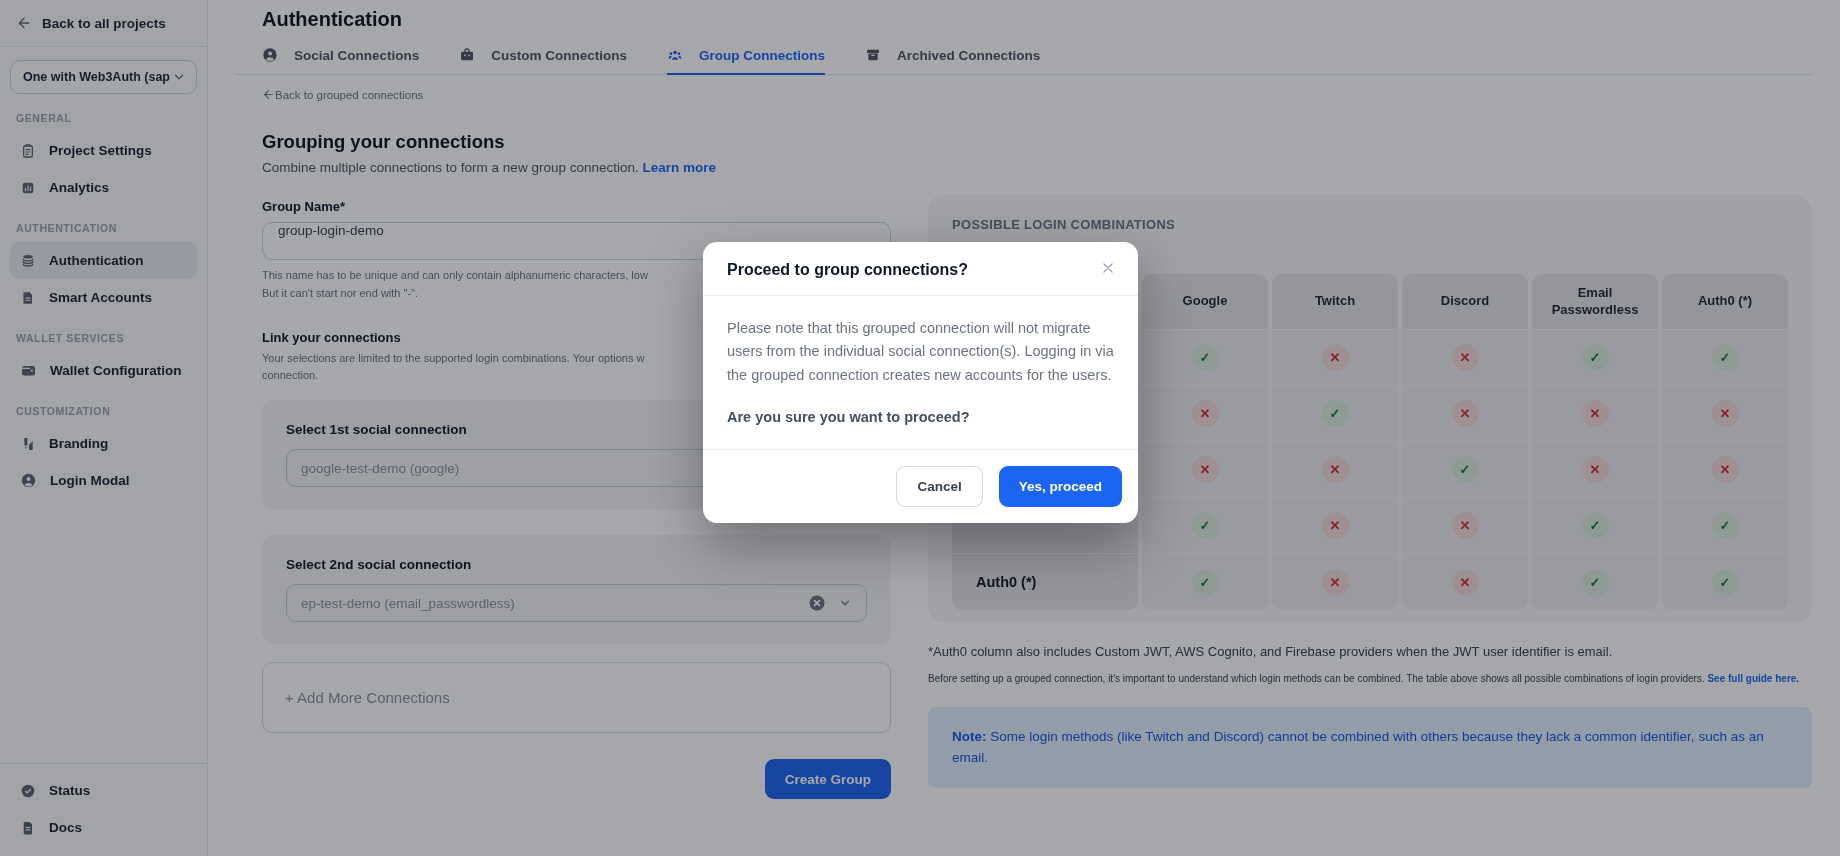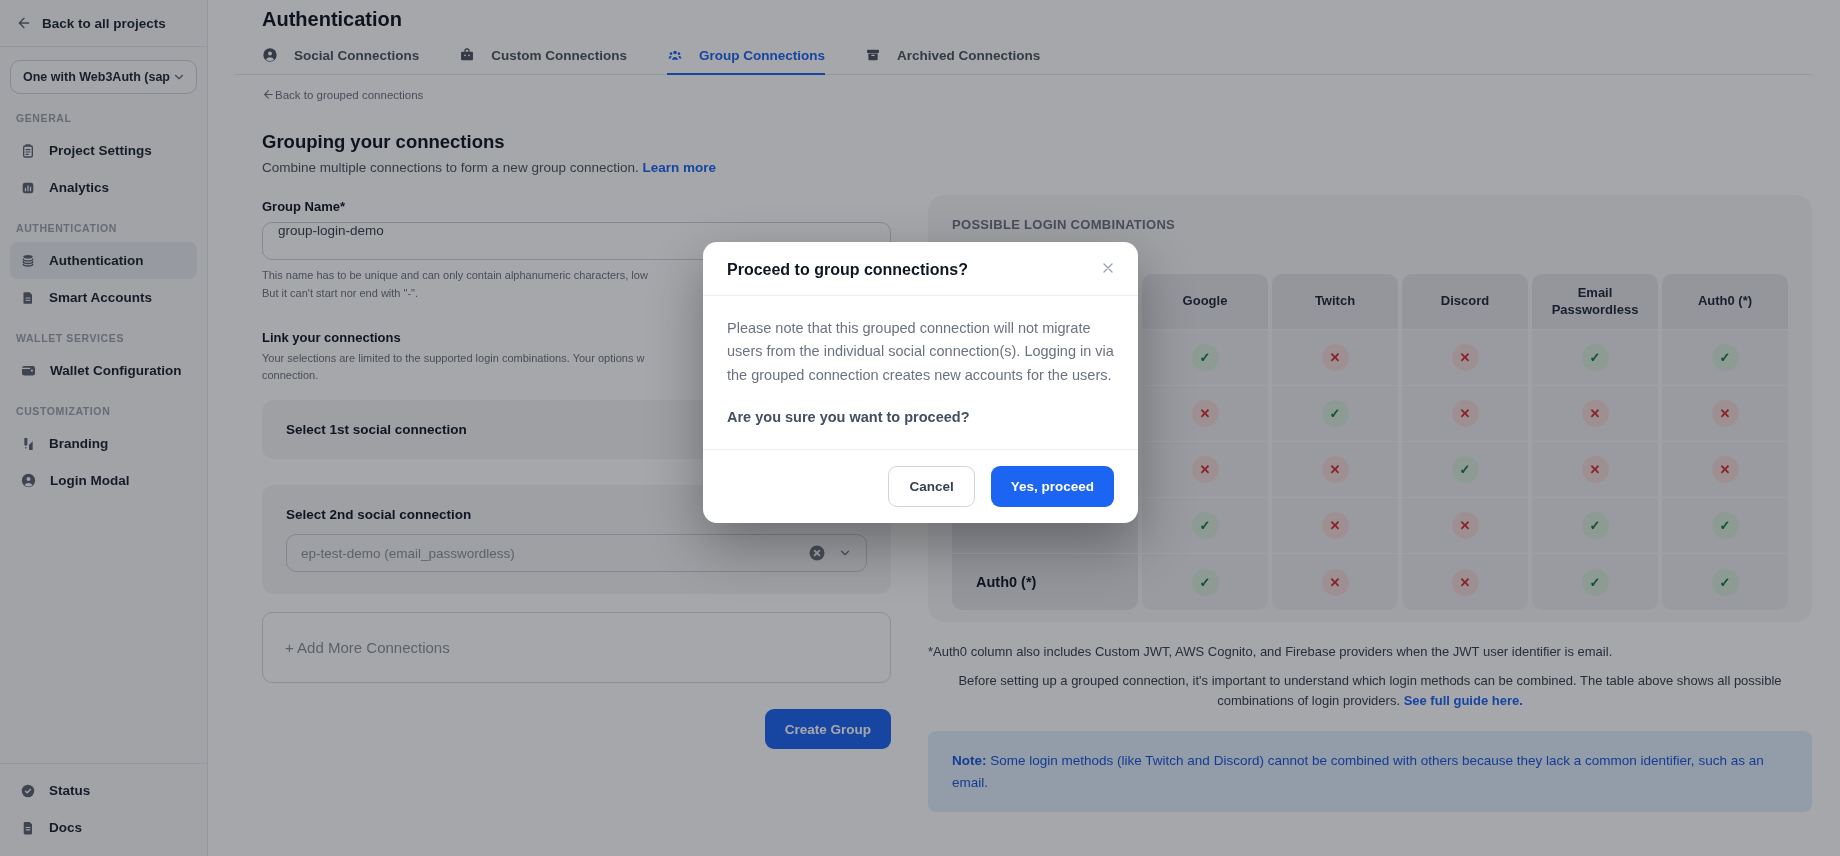--- a/index.html
+++ b/index.html
@@ -69,34 +69,34 @@
   .cell.head { background:#e2e5e9; border-radius:10px 10px 0 0; font-size:13px; font-weight:700; color:#1f2937;
     text-align:center; line-height:1.25; padding:0 6px; }
   .cell.lcol { background:#e2e5e9; justify-content:flex-start; padding-left:24px; font-size:14.5px; font-weight:700; color:#111827; }
   .cell.last { border-bottom:none; border-radius:0 0 10px 10px; }
   .cell.lcol.last { border-radius:0 0 10px 10px; }
   .mark { width:27px; height:27px; border-radius:50%; display:flex; align-items:center; justify-content:center;
     font-size:13px; font-weight:700; }
   .mark.yes { background:#d8ecdd; color:#0b7a43; }
   .mark.no  { background:#f3d9d9; color:#d03030; }
   .footnote { margin-top:22px; font-size:13px; color:#374151; }
-  .combo-desc { margin-top:12px; font-size:13px; line-height:1.55; color:#374151;text-align:center; }
+  .combo-desc { margin-top:12px; font-size:10px; line-height:1.55; color:#374151; }
   .note-box { margin-top:20px; background:#e1effe; border-radius:8px; padding:19px 24px; font-size:13.5px; line-height:1.6; color:#1a56db; }
   .note-box b { font-weight:700; }
   
   .overlay { position:absolute; inset:0; background:rgba(14,17,24,.37); z-index:40; }
   .modal { position:absolute; left:703px; top:242px; width:435px; z-index:50; background:#fff; border-radius:14px;
     box-shadow:0 22px 55px rgba(0,0,0,.32); }
   .modal-header { position:relative; padding:19px 24px 16px; border-bottom:1px solid #eceef1; }
   .modal-header h3 { font-size:16px; font-weight:700; color:#0f1722; }
   .modal-close { position:absolute; right:18px; top:14px; color:#9ca3af; cursor:pointer; display:inline-flex; padding:4px; }
   .modal-body { padding:21px 24px 24px; }
   .modal-body p.mtext { font-size:14.5px; line-height:1.62; color:#6b7280; }
   .modal-body p.q { margin-top:22px; font-size:14.5px; font-weight:700; color:#44505f; }
-  .modal-footer { border-top:1px solid #eceef1; padding:16px 24px; display:flex; justify-content:flex-end; gap:16px; }
+  .modal-footer { border-top:1px solid #eceef1; padding:16px 16px; display:flex; justify-content:flex-end; gap:16px; }
   .modal-footer .btn { height:41px; }
 </style>
 </head>
 <body>
 
 <div class="app">
 
   <aside class="sidebar">
     <div class="sb-back">
       <span class="ic">
@@ -287,20 +287,36 @@
         </div>
 
         <div class="link-heading">Link your connections</div>
         <div class="link-desc">
           <span>Your selections are limited to the supported login combinations. Your options w</span><br>
           <span>connection.</span>
         </div>
 
         <div class="select-card">
           <div class="card-label">Select 1st social connection</div>
+          <div class="select-input">
+            <span class="ph">google-test-demo (google)</span>
+            <span class="input-icons">
+              <span class="ic">
+                  <svg width="18" height="18" viewBox="0 0 24 24" fill="none" stroke="currentColor" stroke-width="2" stroke-linecap="round" stroke-linejoin="round">
+                    <circle cx="12" cy="12" r="10" fill="currentColor" stroke="none"></circle>
+                    <path d="M8.8 8.8l6.4 6.4M15.2 8.8l-6.4 6.4" stroke="#fff" stroke-width="2.4"></path>
+                  </svg>
+                </span>
+              <span class="ic">
+                  <svg width="14" height="14" viewBox="0 0 24 24" fill="none" stroke="currentColor" stroke-width="2" stroke-linecap="round" stroke-linejoin="round">
+                    <path d="M6 9l6 6 6-6"></path>
+                  </svg>
+                </span>
+            </span>
+          </div>
         </div>
 
         <div class="select-card">
           <div class="card-label">Select 2nd social connection</div>
           <div class="select-input">
             <span class="ph">ep-test-demo (email_passwordless)</span>
             <span class="input-icons">
               <span class="ic">
                   <svg width="18" height="18" viewBox="0 0 24 24" fill="none" stroke="currentColor" stroke-width="2" stroke-linecap="round" stroke-linejoin="round">
                     <circle cx="12" cy="12" r="10" fill="currentColor" stroke="none"></circle>

